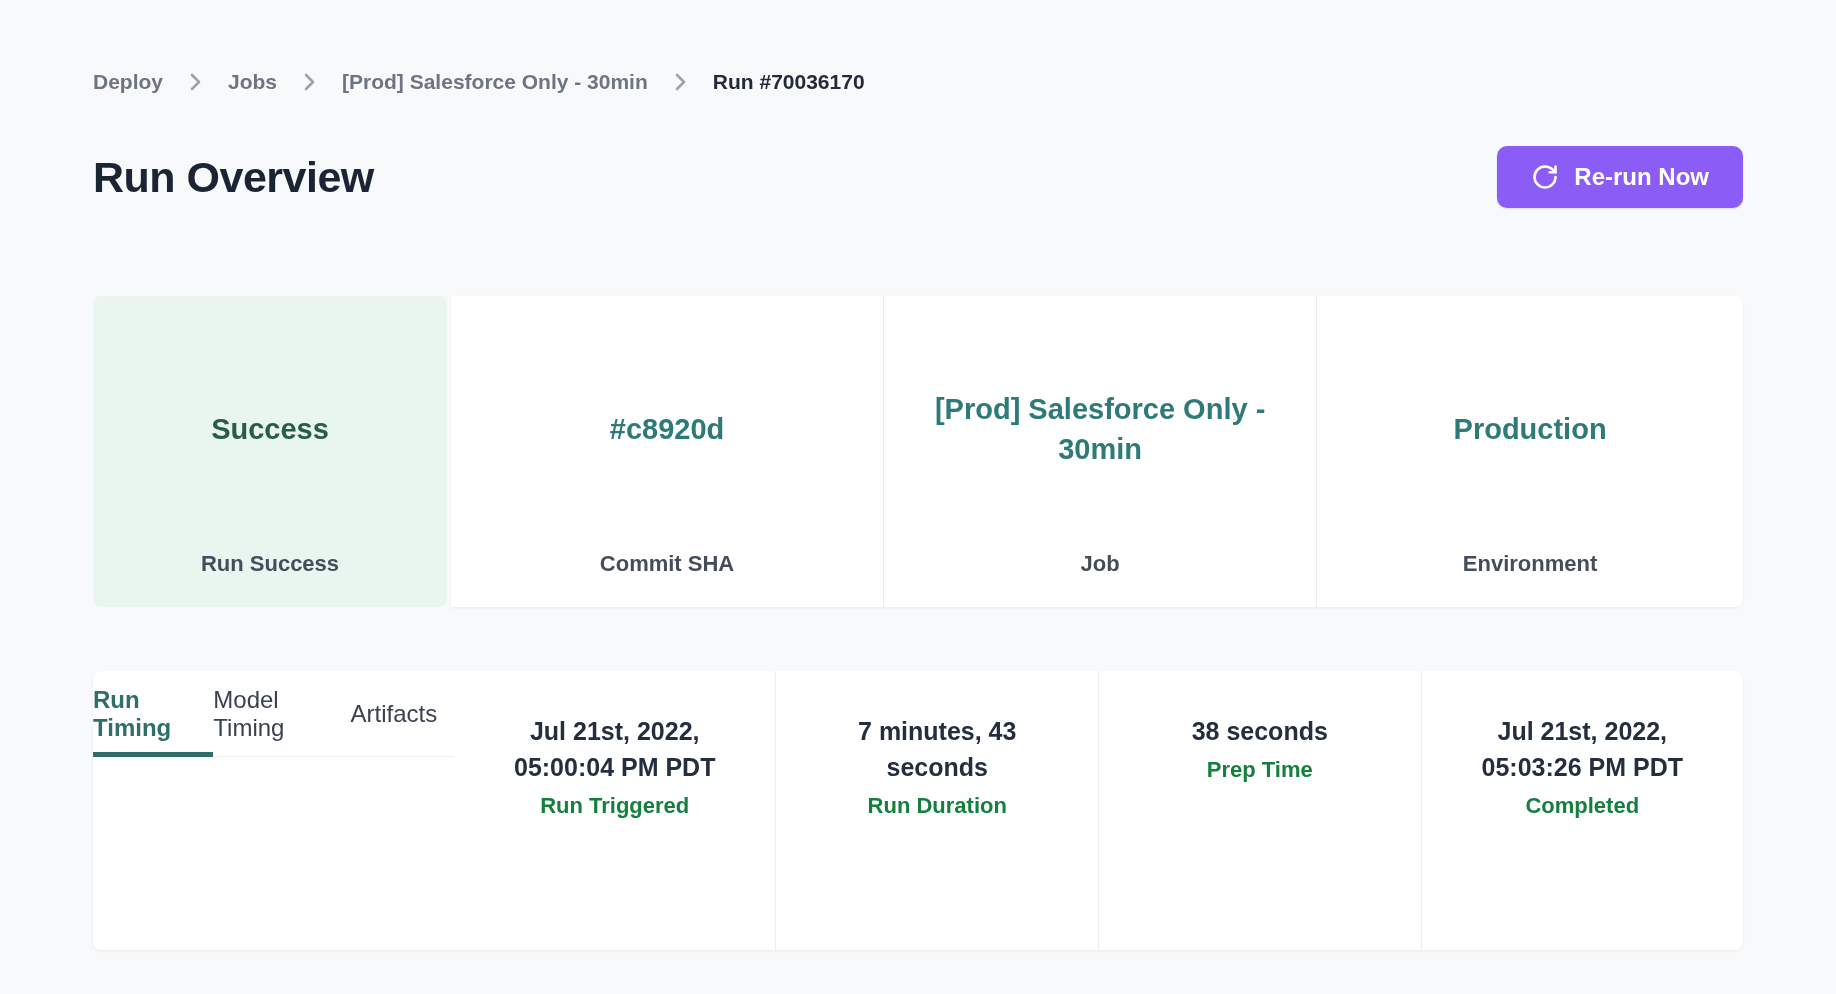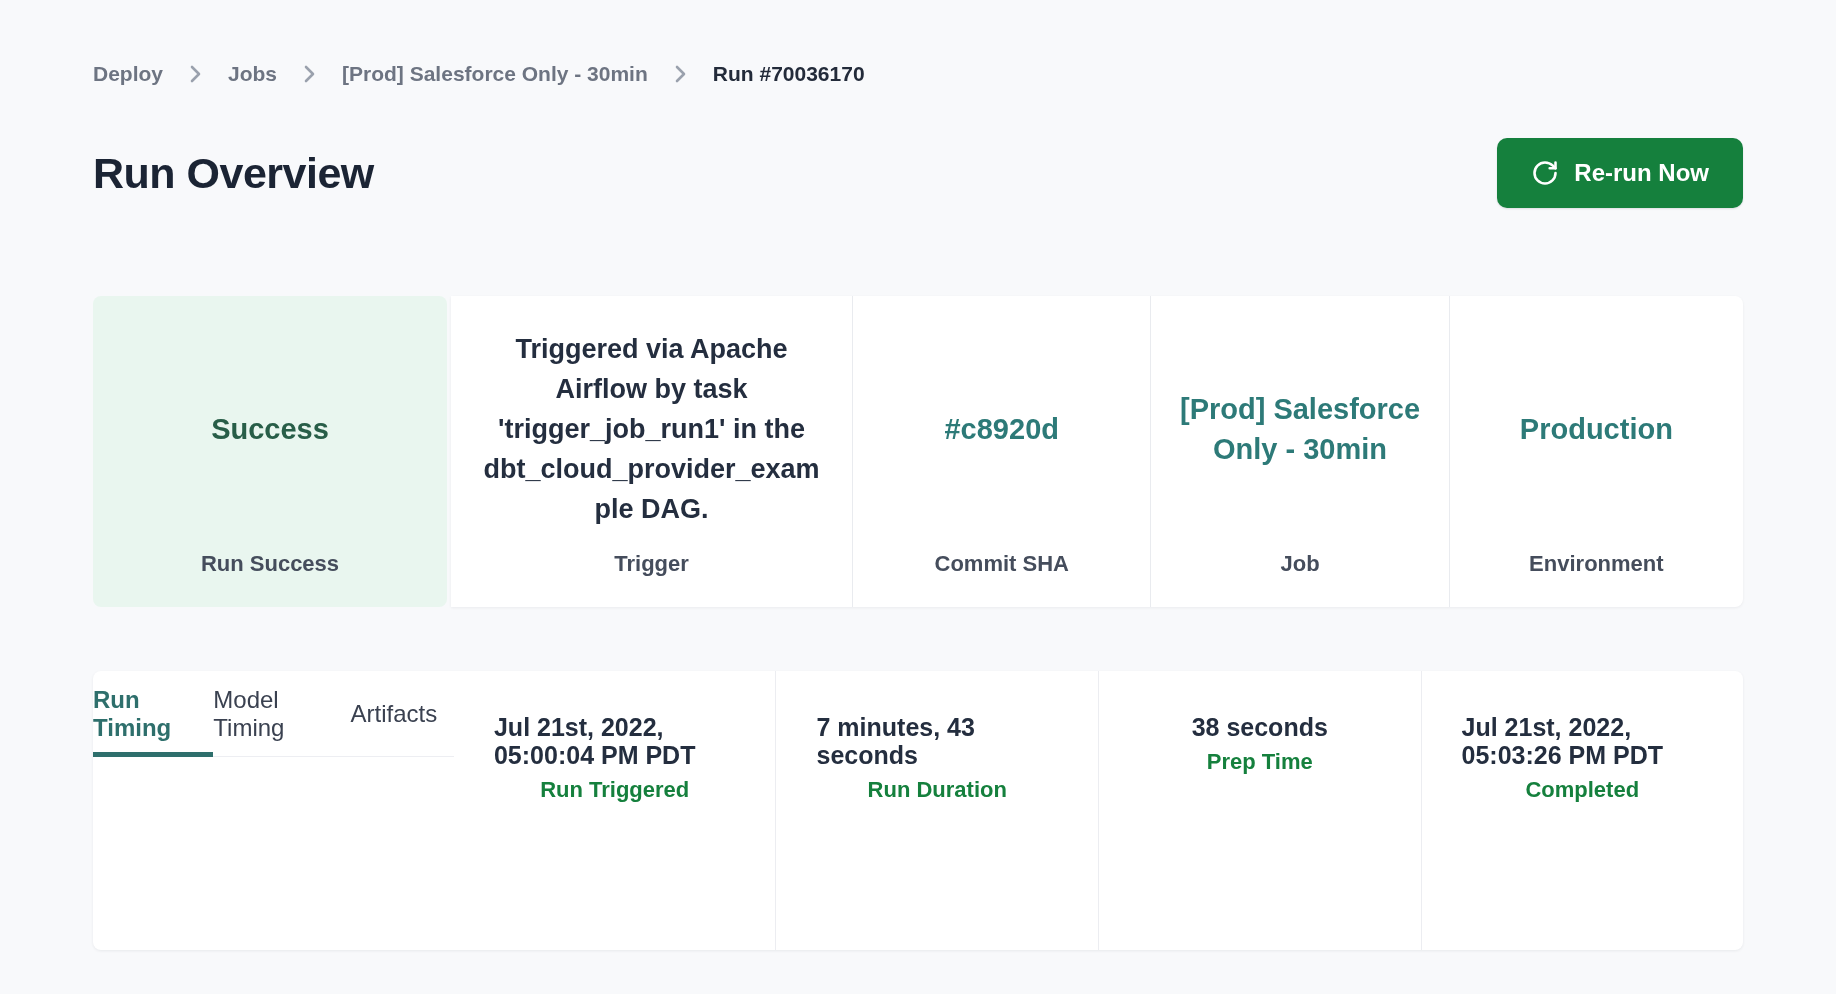--- a/index.html
+++ b/index.html
@@ -3,36 +3,36 @@
 <meta charset="utf-8">
 <style>
   * { box-sizing: border-box; margin: 0; padding: 0; }
   html, body { width: 1836px; height: 994px; }
   body {
     background: #f8f9fb;
     font-family: "Liberation Sans", sans-serif;
     color: #1e2838;
     overflow: hidden;
   }
-  .content { width: 1650px; margin: 4px auto; padding-top: 58px; }
+  .content { width: 1650px; margin: 12px auto; padding-top: 58px; }
 
   
   .breadcrumb { display: flex; align-items: center; gap: 26px; font-size: 21px; font-weight: 600; color: #6d7482; }
   .crumb { cursor: pointer; }
   .crumb.current { color: #232b3a; font-weight: 700; cursor: default; }
   .crumb-sep { display: flex; align-items: center; }
 
   
   .header-row { display: flex; align-items: center; justify-content: space-between; margin-top: 52px; }
   .page-title { font-size: 43px; font-weight: 700; color: #1b2434; letter-spacing: -0.5px; }
   .rerun-btn {
     display: flex; align-items: center; gap: 15px;
-    background: #15803d; color: #ffffff;
+    background: #8b5cf6; color: #ffffff;
     border: none; border-radius: 10px;
-    height: 70px; padding: 0 34px;
+    height: 62px; padding: 0 34px;
     font-size: 24px; font-weight: 600;
     font-family: "Liberation Sans", sans-serif;
     cursor: pointer;
     box-shadow: 0 1px 2px rgba(16,24,40,0.12);
   }
   .rerun-btn svg { display: block; }
 
   
   .summary-row { display: flex; margin-top: 88px; height: 311px; }
   .card-success {
@@ -80,21 +80,21 @@
     height: 5px; background: #2e6f6c;
   }
   .timing-row { flex: 1; display: flex; }
   .timing-cell {
     flex: 1; padding: 42px 40px 0 40px;
     display: flex; flex-direction: column; align-items: center;
   }
   .timing-cell + .timing-cell { border-left: 1px solid #ecedf1; }
   .timing-value {
     font-size: 25px; font-weight: 700; color: #242e3f;
-    text-align: left; line-height: 28px; max-width: 370px;
+    text-align: center; line-height: 36px; max-width: 370px;
   }
   .timing-label { font-size: 22px; font-weight: 600; color: #15803d; margin-top: 8px; text-align: left; }
 </style>
 </head>
 <body>
 
 <div class="content">
 
   <nav class="breadcrumb">
     <span class="crumb">Deploy</span>
@@ -130,24 +130,20 @@
       <span>Re-run Now</span>
     </button>
   </div>
 
   <div class="summary-row">
     <div class="card-success">
       <div class="summary-value green">Success</div>
       <div class="summary-label">Run Success</div>
     </div>
     <div class="white-cards">
-      <div class="summary-cell cell-trigger">
-        <div class="summary-value">Triggered via Apache Airflow by task 'trigger_job_run1' in the dbt_cloud_provider_example DAG.</div>
-        <div class="summary-label">Trigger</div>
-      </div>
       <div class="summary-cell cell-commit">
         <div class="summary-value teal">#c8920d</div>
         <div class="summary-label">Commit SHA</div>
       </div>
       <div class="summary-cell cell-job">
         <div class="summary-value teal">[Prod] Salesforce Only - 30min</div>
         <div class="summary-label">Job</div>
       </div>
       <div class="summary-cell cell-env">
         <div class="summary-value teal">Production</div>

